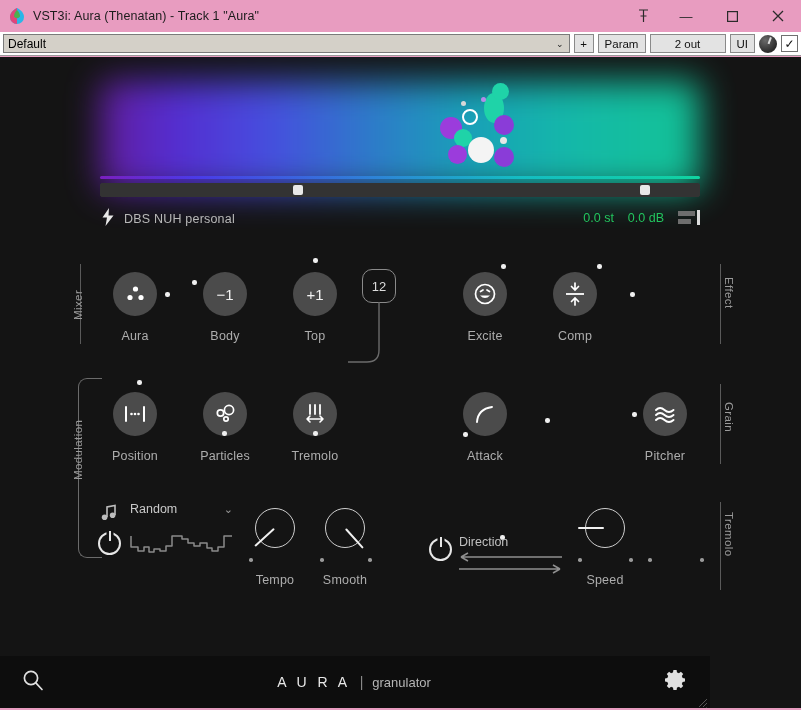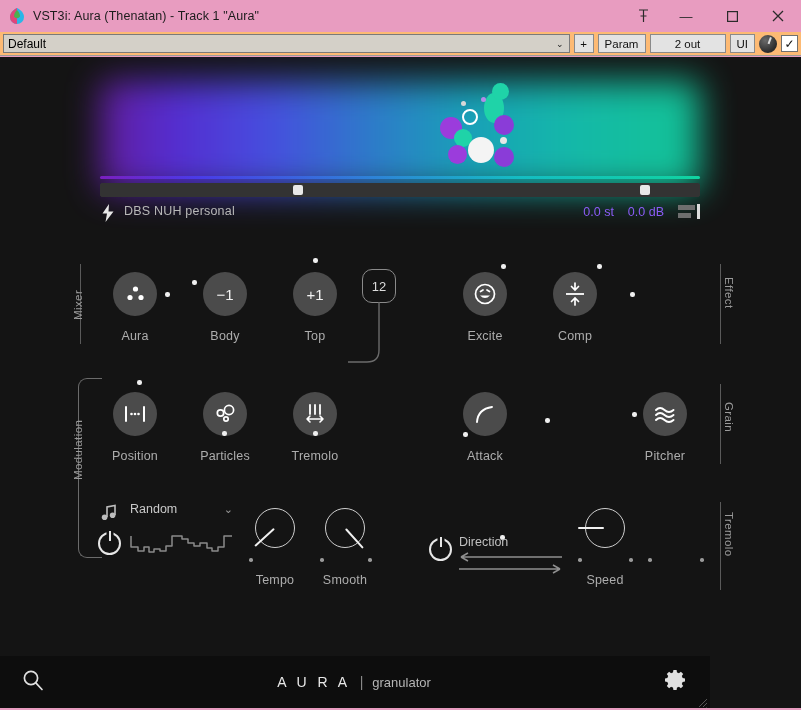--- a/index.html
+++ b/index.html
@@ -19,21 +19,21 @@
   .tb-title { font-size: 12.5px; color: #1c1c1c; white-space: nowrap; letter-spacing: .1px; }
   .tb-btns { position: absolute; right: 0; top: 0; height: 32px; display: flex; align-items: center; }
   .tb-btn {
     width: 46px; height: 32px; display: flex; align-items: center; justify-content: center;
     color: #2a2a2a; font-size: 13px;
   }
   .tb-btn.pin { width: 40px; }
 
   
   .toolbar {
-    height: 24px; background: #fdba74; display: flex; align-items: center;
+    height: 24px; background: #ffffff; display: flex; align-items: center;
     padding: 0 3px; gap: 4px; border-bottom: 1px solid #9a9a9a;
   }
   .preset-combo {
     flex: 1 1 auto; height: 19px; background: #d4d0c8; border: 1px solid #7a7a7a;
     display: flex; align-items: center; padding: 0 4px; position: relative;
     font-size: 12px; color: #000; min-width: 0;
   }
   .preset-combo .caret { position: absolute; right: 5px; font-size: 9px; color: #222; }
   .tb-sm {
     height: 19px; background: #e3e3e3; border: 1px solid #8a8a8a; font-size: 11.5px;
@@ -88,26 +88,26 @@
   .hs-fill { position: absolute; left: 0; top: 0; height: 14px; width: 100%;
     background: #333; border-radius: 3px; }
   .hs-handle {
     position: absolute; top: 2px; width: 10px; height: 10px; background: #e8e8e8;
     border-radius: 2px;
   }
 
   
   .inforow {
     position: absolute; left: 100px; top: 133px; width: 600px; height: 22px;
-    display: flex; align-items: flex-start;
+    display: flex; align-items: flex-end;
   }
   .bolt { width: 16px; height: 18px; margin-right: 8px; flex: 0 0 16px; }
   .info-name { font-size: 12.5px; color: #b8b8b8; letter-spacing: .2px; }
   .info-right { margin-left: auto; display: flex; align-items: center; gap: 14px; }
-  .info-val { font-size: 12.5px; color: #8b5cf6; }
+  .info-val { font-size: 12.5px; color: #22c55e; }
   .meter { width: 22px; height: 16px; position: relative; }
   .meter-bar { position: absolute; left: 0; background: #6e6e6e; }
 
   
   .rows { position: absolute; left: 0; top: 195px; width: 801px; }
   .krow { position: relative; height: 118px; }
   .kcell {
     position: absolute; width: 90px; text-align: center; top: 0;
   }
   .knob-circle {

